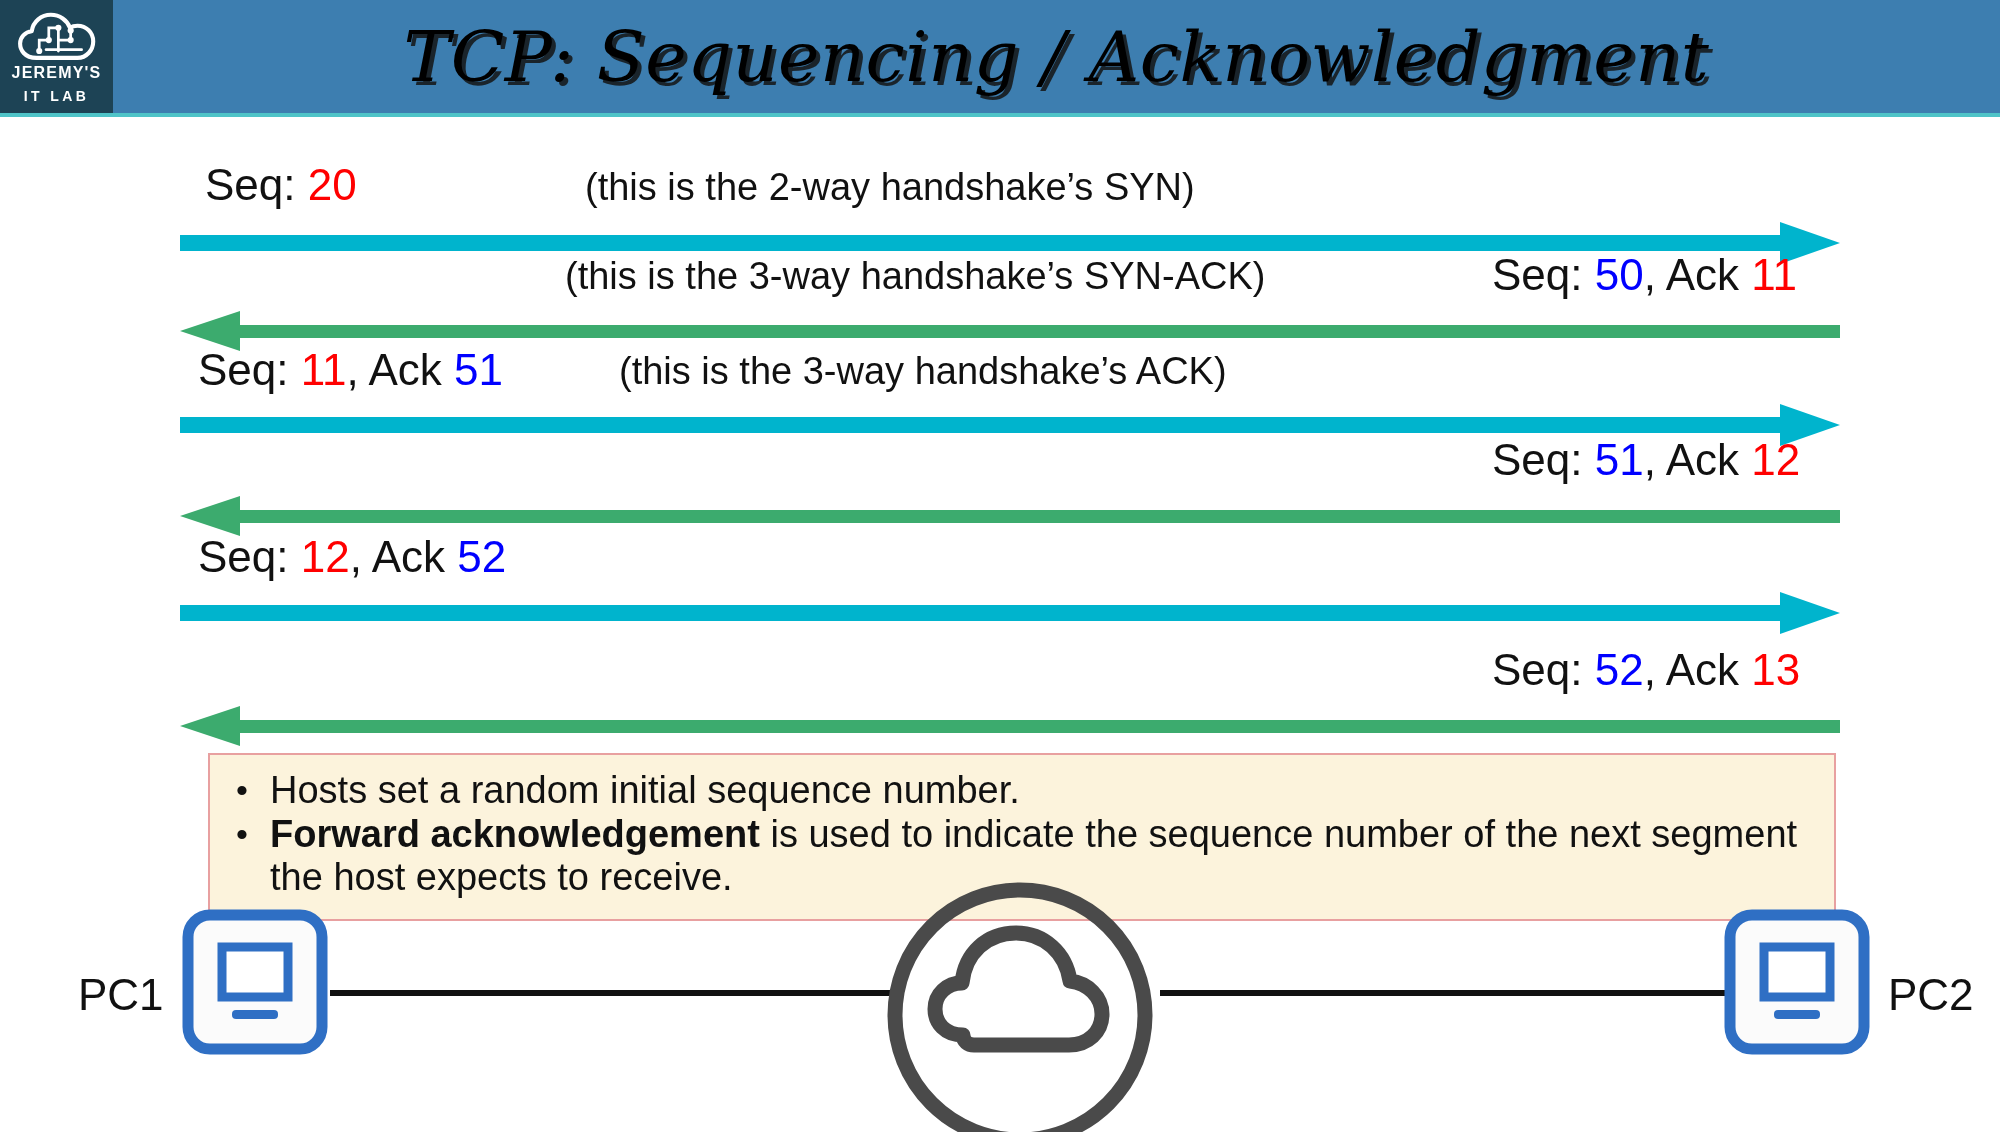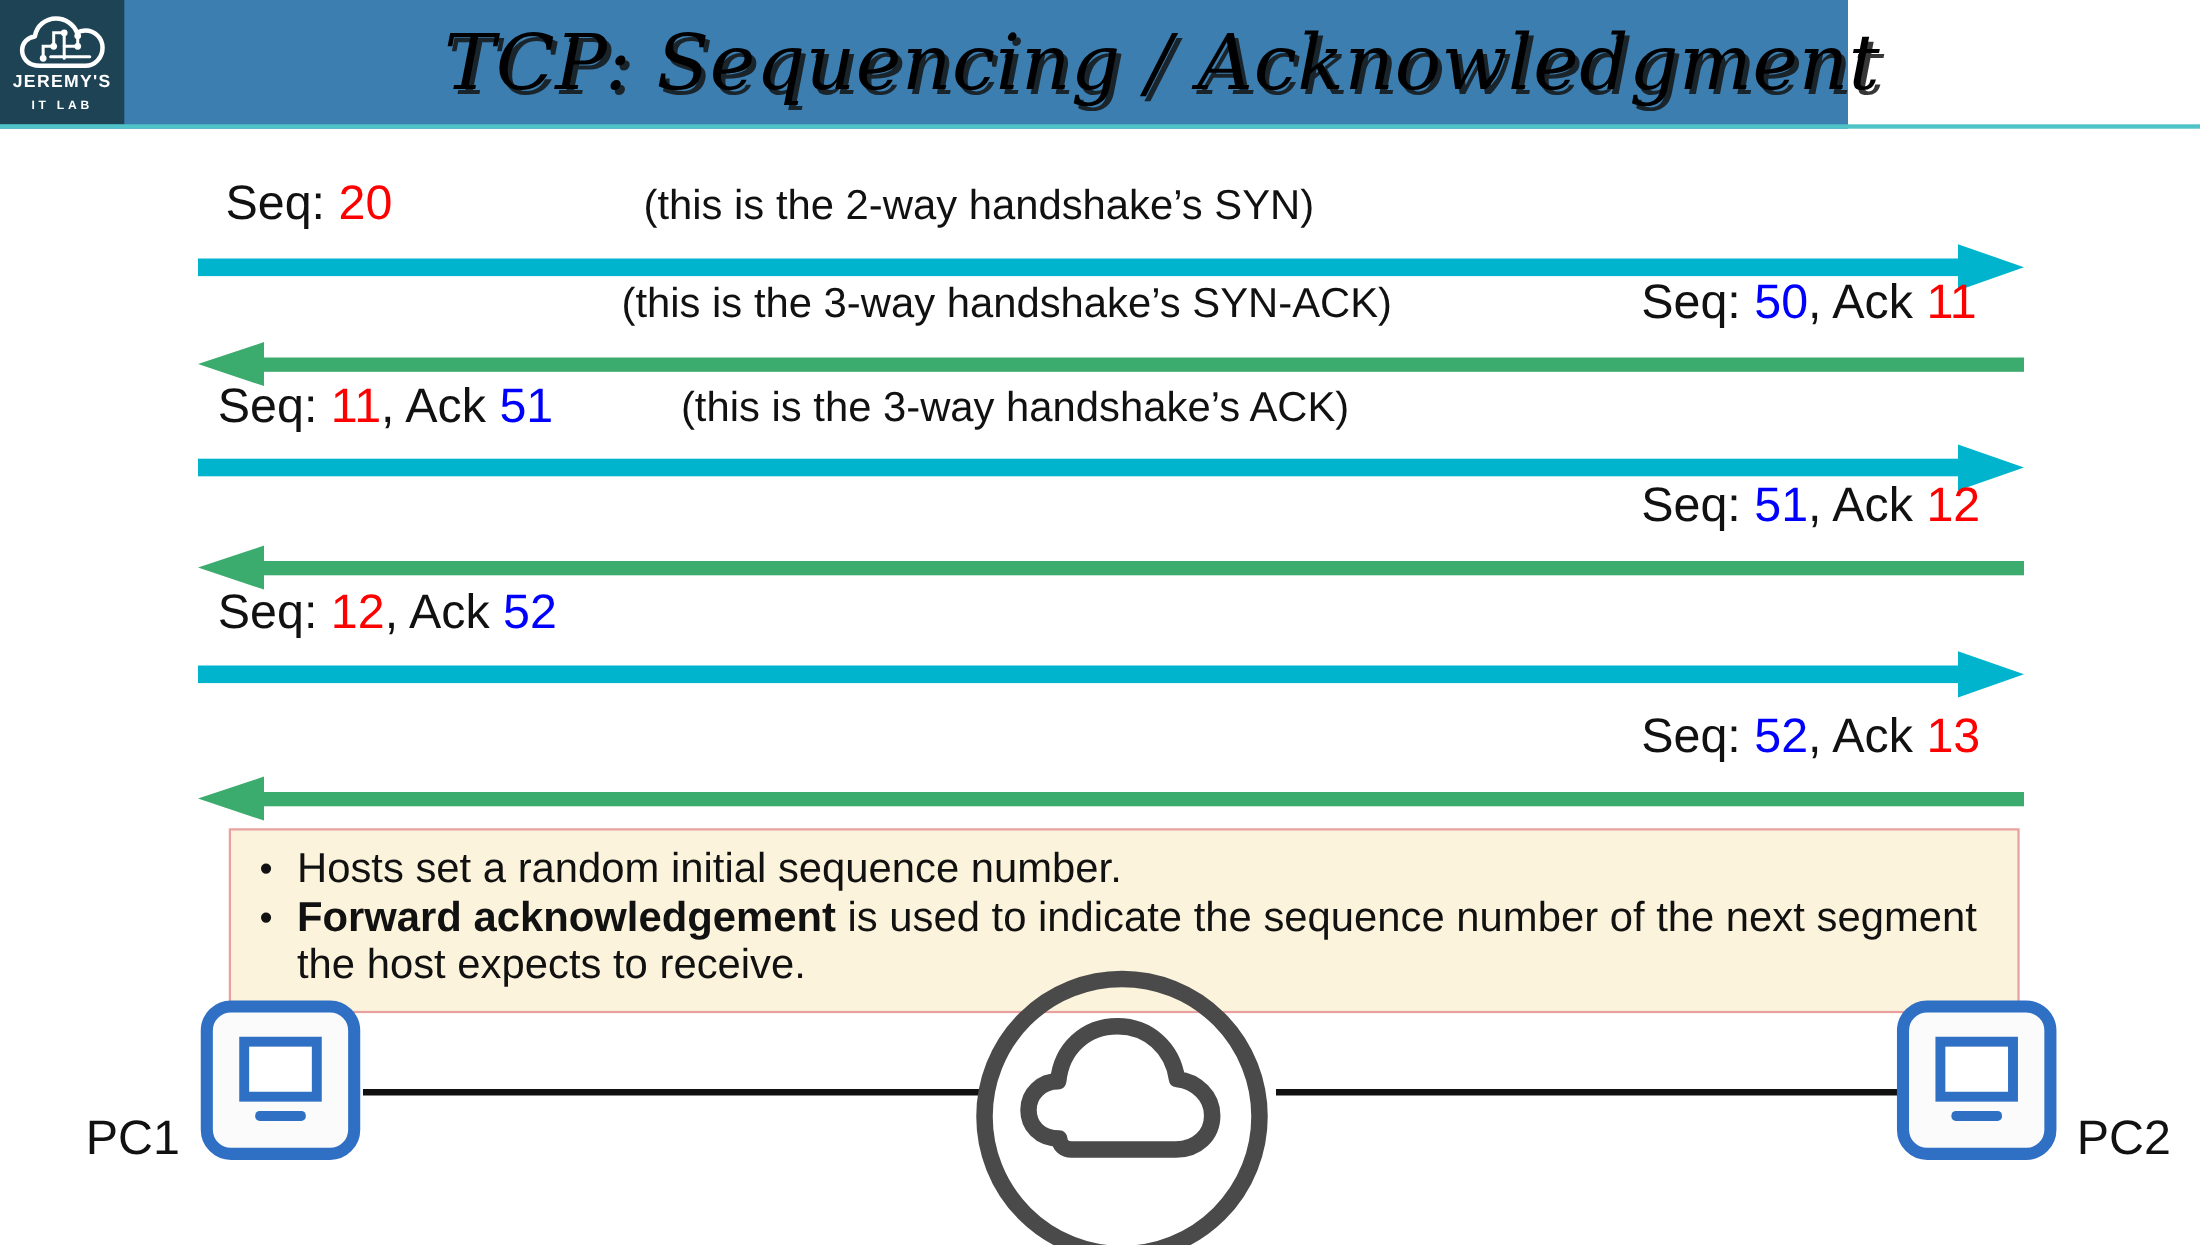--- a/index.html
+++ b/index.html
@@ -16,21 +16,21 @@
     width: 2000px;
     height: 1132px;
     background: #ffffff;
     overflow: hidden;
   }
 
   
   #header {
     position: absolute;
     left: 0; top: 0;
-    width: 1680px;
+    width: 2000px;
     height: 117px;
     background: #3d7eb0;
   }
   #header-underline {
     position: absolute;
     left: 0; top: 113px;
     width: 2000px;
     height: 4px;
     background: #4fc4c8;
   }
@@ -50,21 +50,21 @@
     color: #ffffff;
     font-size: 16px;
     font-weight: bold;
     letter-spacing: 1.2px;
     line-height: 1;
     margin-top: 3px;
     font-family: "Liberation Sans", sans-serif;
   }
   .logo-text2 {
     color: #ffffff;
-    font-size: 11px;
+    font-size: 14px;
     font-weight: bold;
     letter-spacing: 3.4px;
     line-height: 1;
     margin-top: 8px;
     font-family: "Liberation Sans", sans-serif;
   }
   #slide-title {
     position: absolute;
     left: 113px; top: 0;
     width: 1887px;
@@ -143,21 +143,20 @@
     position: absolute;
     left: 0; top: 880px;
     width: 2000px;
     height: 252px;
   }
   .pc-label {
     position: absolute;
     font-size: 44px;
     color: #111111;
     font-family: "Liberation Sans", sans-serif;
-    margin-top: 40px;
   }
 </style>
 </head>
 <body>
 
 <div id="slide">
 
   <div id="header">
     <div id="logo-block">
       <svg id="logo-mark" viewBox="0 0 120 76">

